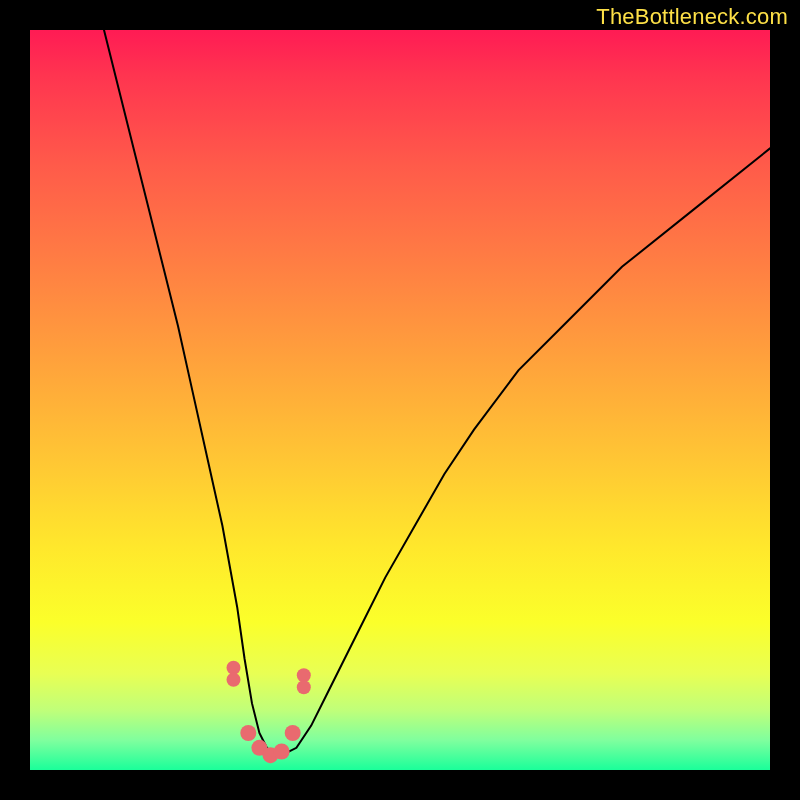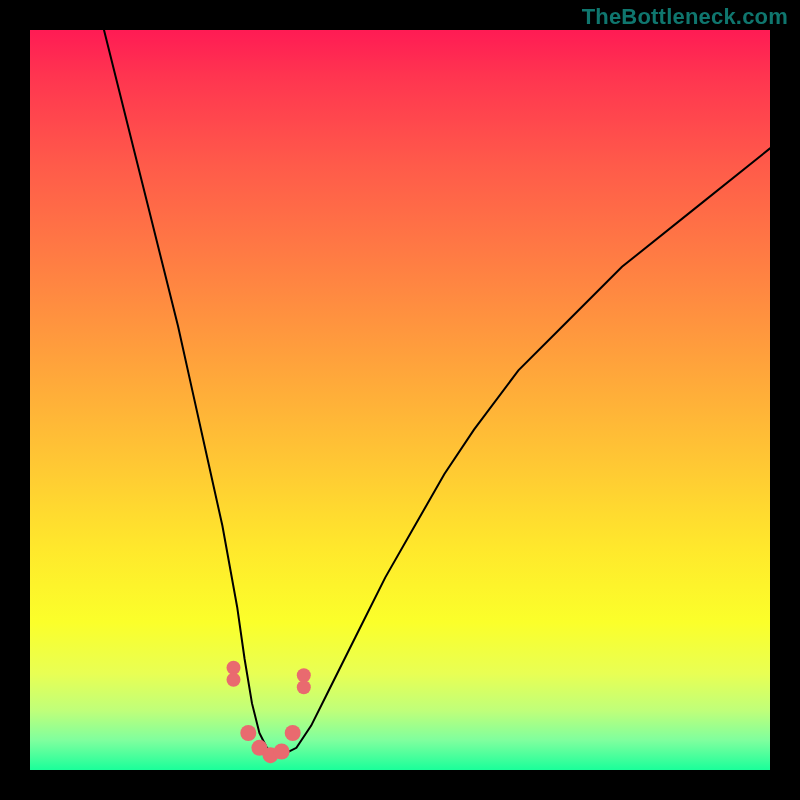--- a/index.html
+++ b/index.html
@@ -14,23 +14,23 @@
   .frame {
     position: relative;
     width: 800px;
     height: 800px;
     background: #000;
   }
   .watermark {
     position: absolute;
     top: 4px;
     right: 12px;
-    color: #0f766e;
+    color: #fde047;
     font-size: 22px;
-    font-weight: 700;
+    font-weight: 400;
     letter-spacing: 0.2px;
     z-index: 5;
   }
   .plot-area {
     position: absolute;
     left: 30px;
     top: 30px;
     width: 740px;
     height: 740px;
     overflow: hidden;

